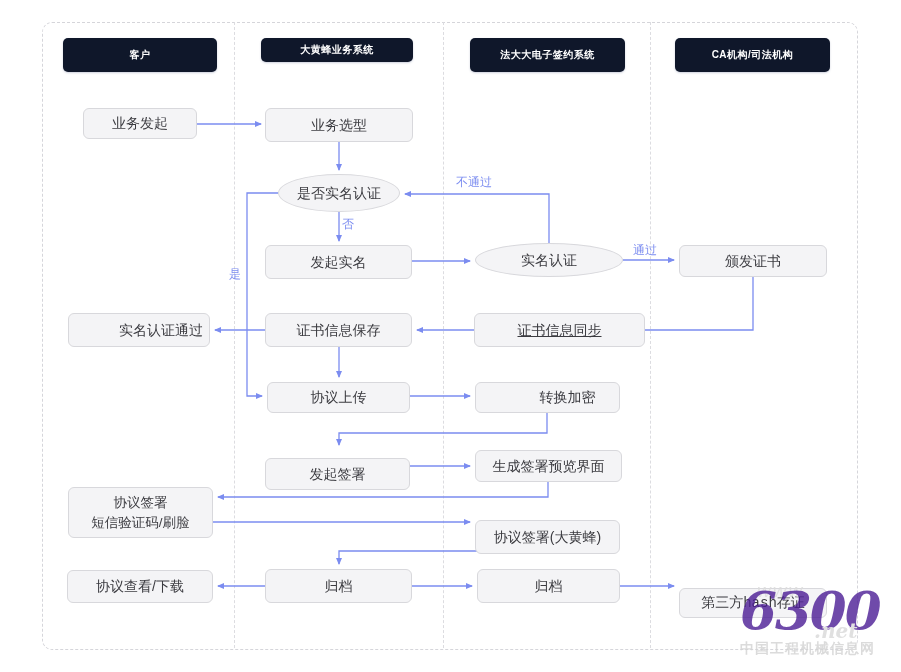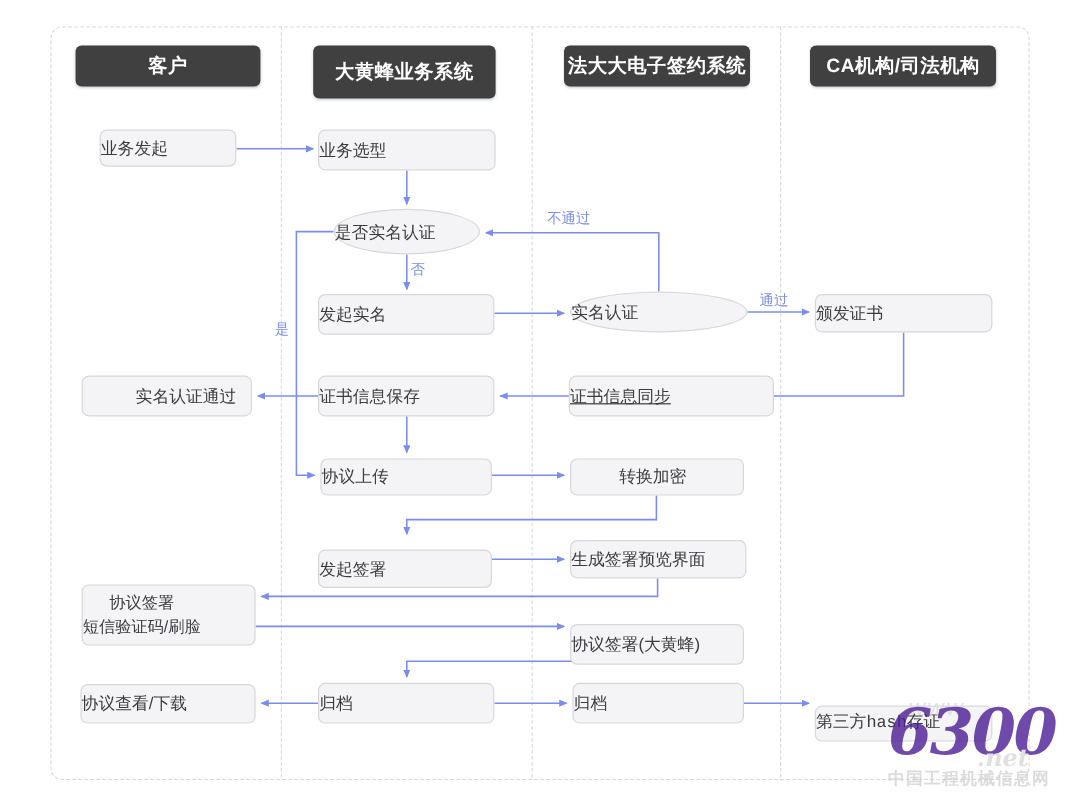--- a/index.html
+++ b/index.html
@@ -9,28 +9,28 @@
   }
   .frame{
     position:absolute;left:42px;top:22px;width:814px;height:626px;
     border:1px dashed #d5d5da;border-radius:10px;
   }
   .lane-sep{
     position:absolute;top:22px;height:626px;width:0;
     border-left:1px dashed #dcdce0;
   }
   .lane-header{
-    position:absolute;background:#404040;color:#ffffff;border-radius:5px;
+    position:absolute;background:#0f172a;color:#ffffff;border-radius:5px;
     display:flex;align-items:center;justify-content:center;
-    font-size:16px;font-weight:bold;letter-spacing:0.5px;
+    font-size:10px;font-weight:bold;letter-spacing:0.5px;
     box-shadow:0 1px 2px rgba(60,70,120,0.25);
   }
   .node{
     position:absolute;background:#f4f4f6;border:1px solid #d8d8dc;border-radius:6px;
-    display:flex;align-items:center;justify-content:flex-start;text-align:center;
+    display:flex;align-items:center;justify-content:center;text-align:center;
     font-size:14px;color:#3b3b40;line-height:1.45;white-space:pre-line;
     box-sizing:border-box;
   }
   .node.small{font-size:13.5px;}
   .node.ellipse{border-radius:50%;}
   .edge-label{
     position:absolute;font-size:12px;color:#7b8cf0;line-height:1;
   }
   svg.wires{position:absolute;left:0;top:0;width:901px;height:672px;pointer-events:none;}
   .watermark{position:absolute;left:0;top:0;width:901px;height:672px;pointer-events:none;opacity:0.8;}
@@ -87,21 +87,21 @@
       <path d="M546,537 L546,551 L339,551 L339,564" marker-end="url(#arr)"></path>
       <path d="M265,586 L218,586" marker-end="url(#arr)"></path>
       <path d="M412,586 L472,586" marker-end="url(#arr)"></path>
       <path d="M620,586 L674,586" marker-end="url(#arr)"></path>
     </g>
   </svg>
 
   <div class="lane-header" style="left:63px;top:38px;width:154px;height:34px;">
       <span>客户</span>
     </div>
-  <div class="lane-header" style="left:261px;top:38px;width:152px;height:44px;justify-content:center;">
+  <div class="lane-header" style="left:261px;top:38px;width:152px;height:24px;justify-content:center;">
       <span>大黄蜂业务系统</span>
     </div>
   <div class="lane-header" style="left:470px;top:38px;width:155px;height:34px;">
       <span>法大大电子签约系统</span>
     </div>
   <div class="lane-header" style="left:675px;top:38px;width:155px;height:34px;">
       <span>CA机构/司法机构</span>
     </div>
 
   <div class="node" style="left:83px;top:108px;width:114px;height:31px;"><span>业务发起</span></div>

